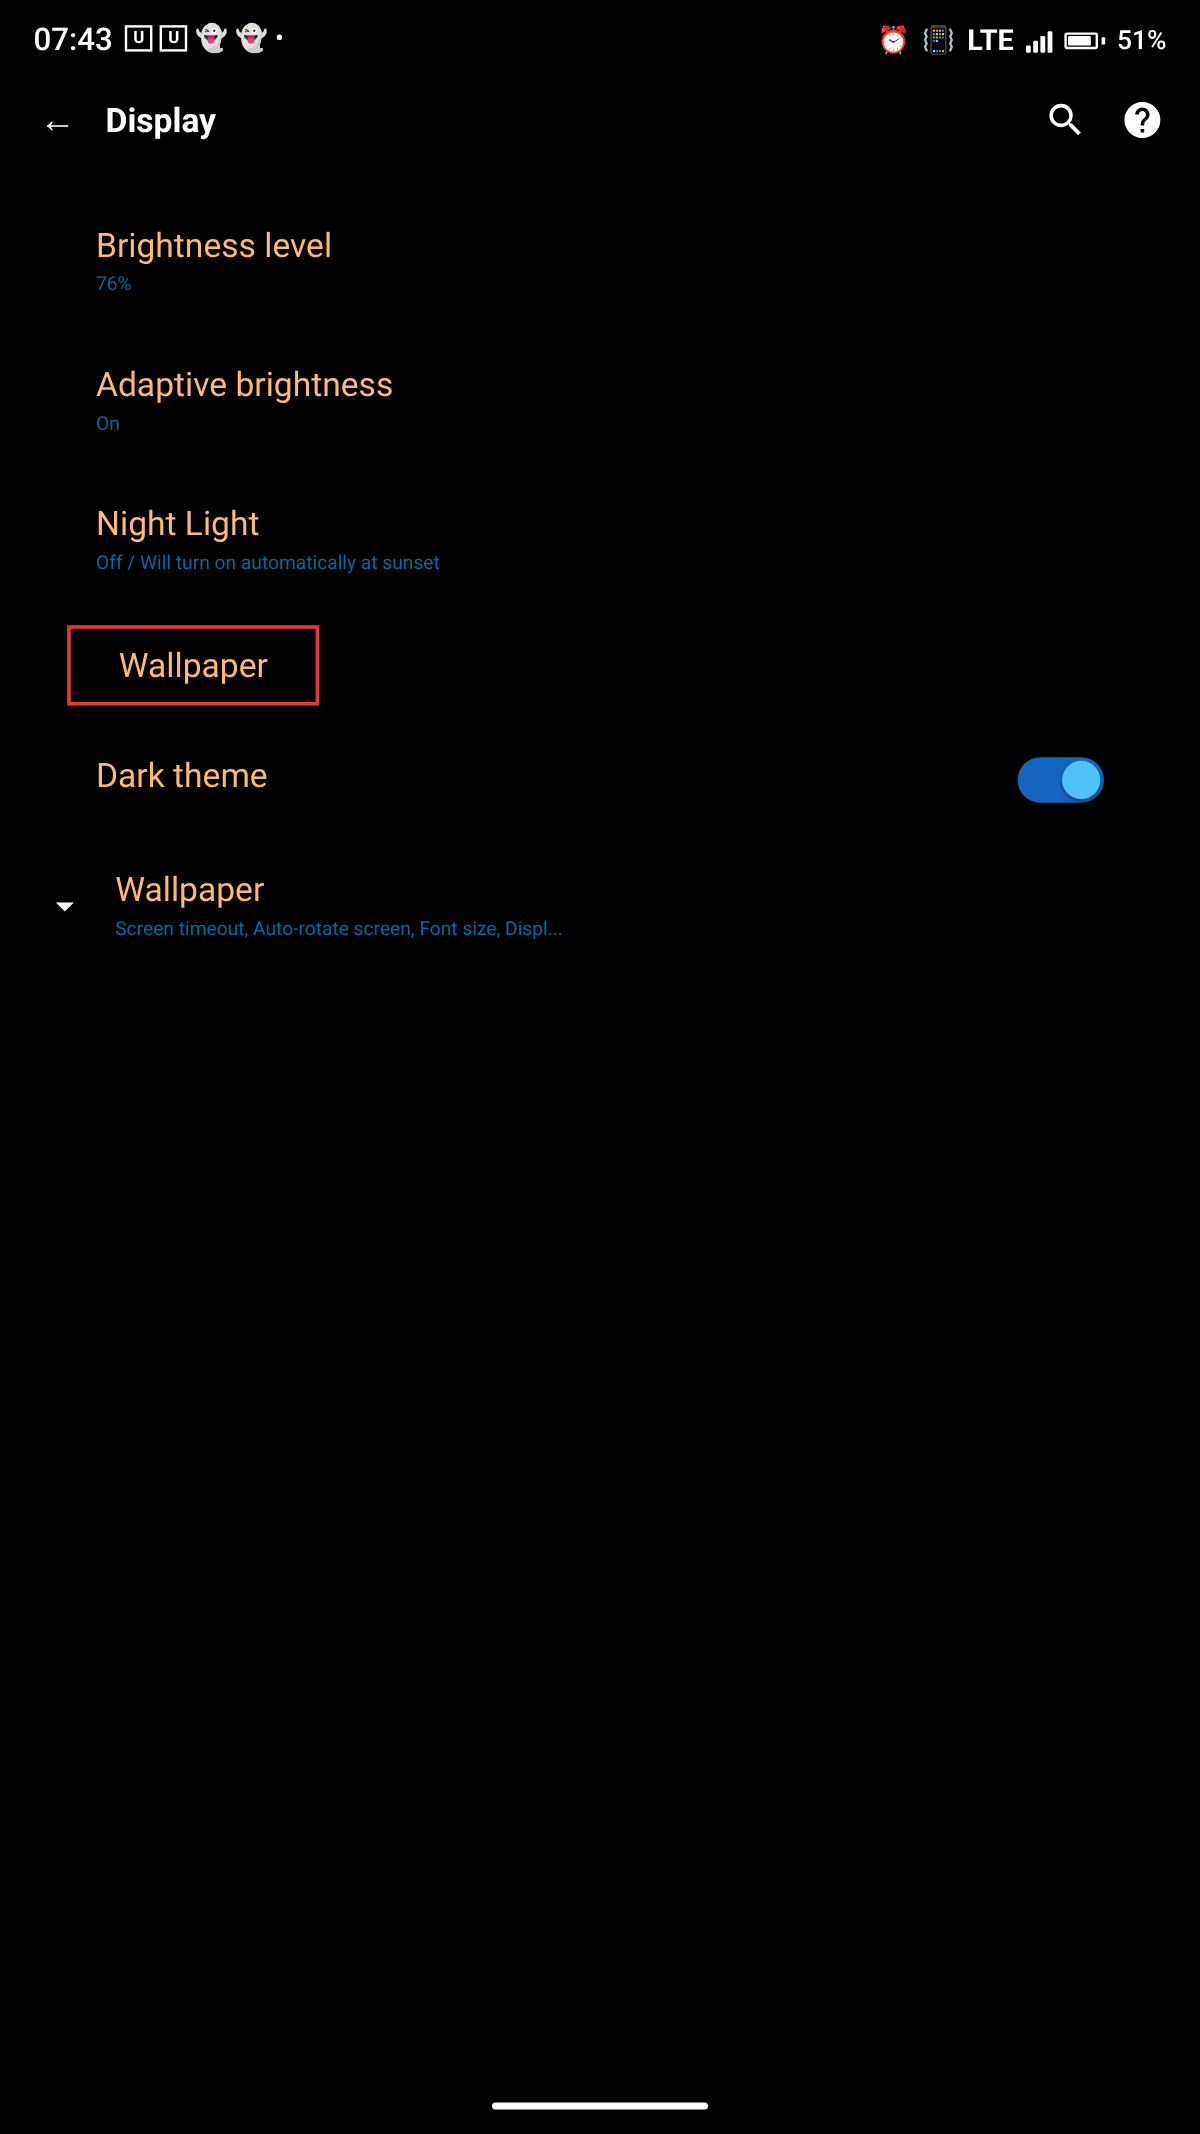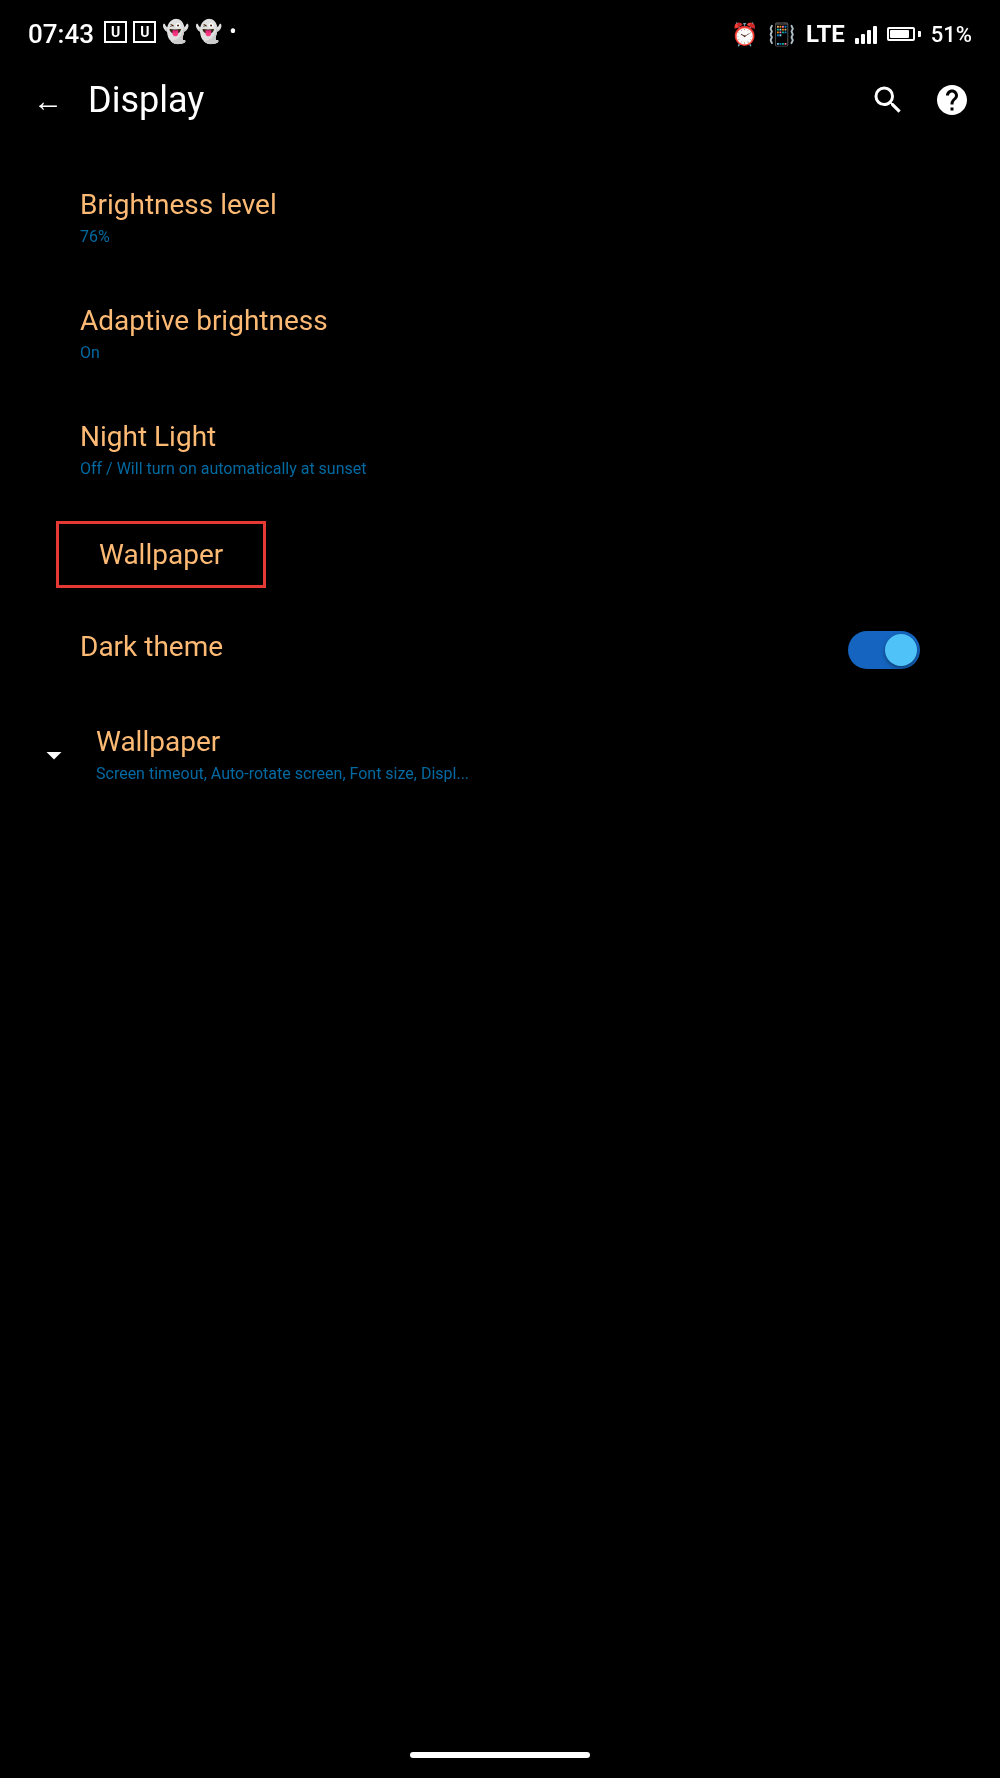--- a/index.html
+++ b/index.html
@@ -85,22 +85,22 @@
       cursor: pointer;
       flex-shrink: 0;
     }
 
     .back-arrow {
       font-size: 30px;
       color: #ffffff;
     }
 
     .app-title {
-      font-size: 36px;
-      font-weight: 400;
+      font-size: 28px;
+      font-weight: 700;
       color: #ffffff;
       margin-left: 16px;
       flex: 1;
     }
 
     .app-bar-actions {
       display: flex;
       align-items: center;
       gap: 16px;
     }

